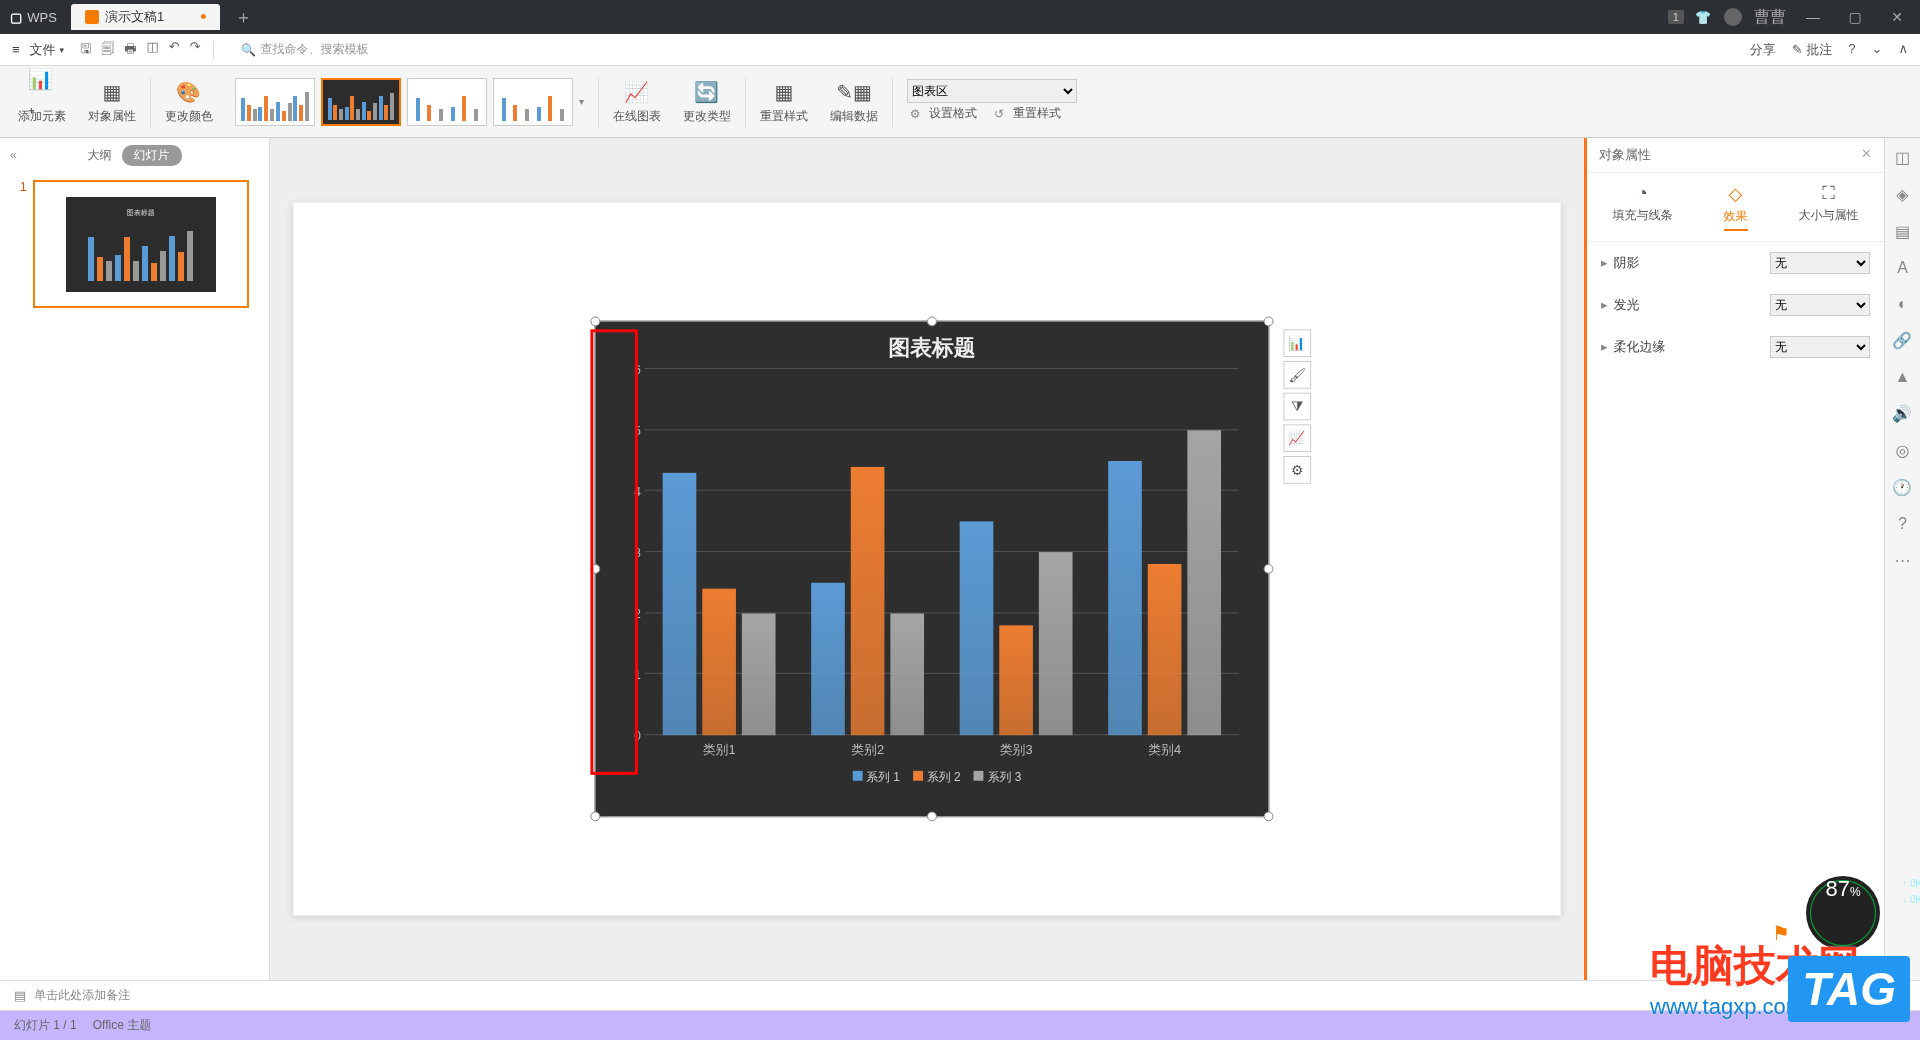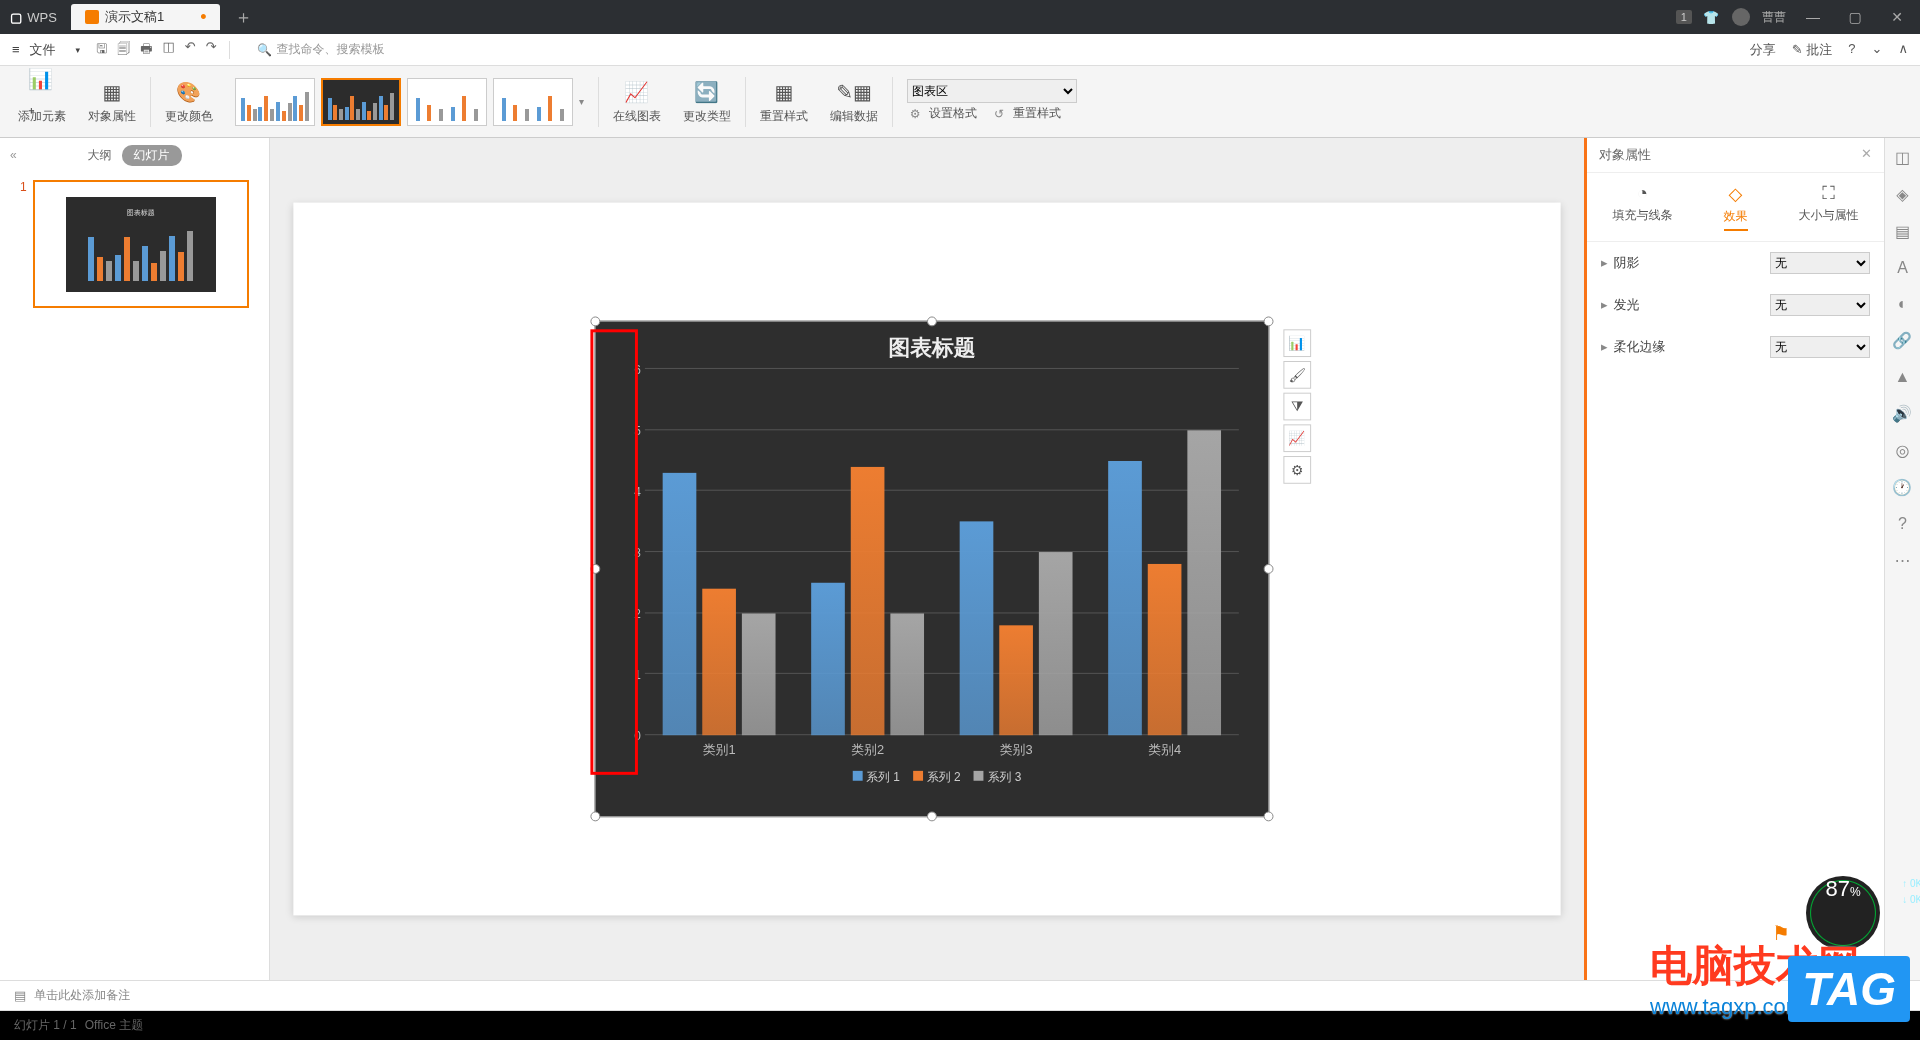--- a/index.html
+++ b/index.html
@@ -14,21 +14,21 @@
 .titlebar .tab .dot { color: #f57c00; margin-left: 30px; font-size: 18px; }
 .titlebar .plus { margin-left: 14px; color: #aaa; cursor: pointer; font-size: 18px; }
 .titlebar .spacer { flex: 1; }
 .titlebar .right-controls { display: flex; align-items: center; gap: 12px; padding-right: 8px; }
 .titlebar .win-btn { width: 30px; text-align: center; color: #aaa; font-size: 14px; }
 .titlebar .badge1 { background:#555; padding:1px 5px; border-radius:2px; font-size:11px;}
 .titlebar .avatar { width:18px; height:18px; border-radius:50%; background:#666;}
 
 
 .menubar { height: 32px; background: #fff; border-bottom: 1px solid #ddd; display: flex; align-items: center; padding: 0 12px; gap: 4px; font-size: 13px; color: #444; }
-.menubar .file-btn { display: flex; align-items: center; gap: 20px; padding: 0 6px; }
+.menubar .file-btn { display: flex; align-items: center; gap: 4px; padding: 0 6px; }
 .menubar .qat { display: flex; gap: 10px; margin-left: 6px; color: #666; }
 .menubar .qat span { cursor: pointer; }
 .menubar .sep { width: 1px; height: 18px; background: #ddd; margin: 0 8px; }
 .menubar .menu-tabs { display: flex; gap: 18px; margin-left: 10px; }
 .menubar .menu-tabs span { cursor: pointer; }
 .menubar .highlight { background: #f57c00; color: #fff; padding: 2px 10px; border-radius: 10px; }
 .menubar .search-box { margin-left: 16px; color: #999; display: flex; align-items: center; gap: 4px; font-size: 12px;}
 .menubar .rspacer { flex: 1; }
 .menubar .right-menu { display: flex; gap: 16px; color: #555; font-size: 13px;}
 
@@ -97,21 +97,21 @@
 
 
 .icon-strip { width: 36px; background: #f5f5f5; border-left: 1px solid #ddd; display: flex; flex-direction: column; align-items: center; padding-top: 10px; gap: 18px; color: #888; font-size: 16px;}
 .icon-strip span { cursor:pointer;}
 
 
 .notes-bar { height: 30px; background: #fff; border-top: 1px solid #ddd; display: flex; align-items: center; padding: 0 14px; font-size: 12px; color: #888; gap:8px;}
 .notes-bar .note-icon{ font-size:13px;}
 
 
-.statusbar { height: 30px; background: #000000; border-top: 1px solid #ddd; display: flex; align-items: center; padding: 0 14px; font-size: 12px; color: #666; gap: 8px; }
+.statusbar { height: 30px; background: #c4b5fd; border-top: 1px solid #ddd; display: flex; align-items: center; padding: 0 14px; font-size: 12px; color: #666; gap: 16px; }
 .statusbar .spacer { flex:1;}
 
 
 .watermark1 { position: absolute; right: 60px; bottom: 20px; color: #ff3a1f; font-size: 42px; font-weight: bold; font-family: "SimHei",sans-serif; text-shadow:0 0 2px #fff;}
 .watermark1 .url { font-size: 22px; color: #0b83d9; display:block; font-weight:normal;}
 .tag-badge { position:absolute; right:10px; bottom:18px; background:#2196f3; color:#fff; font-size:46px; font-weight:bold; padding:6px 14px; border-radius:4px; font-style:italic;}
 .speed-widget { position:absolute; right:40px; bottom:90px; width:74px; height:74px; border-radius:50%; background:radial-gradient(circle,#222 60%,#0a3 62%,#222 64%); color:#fff; display:flex; align-items:flex-start; justify-content:center; font-size:18px;}
 .speed-widget .pct{ font-size:22px;}
 .speed-widget .kbs { position:absolute; right:-50px; font-size:10px; color:#9ef; line-height:1.6;}
 .orange-flag { position:absolute; right:130px; bottom:95px; color:#f57c00; font-size:20px;}
@@ -128,21 +128,21 @@
     <span class="ppt-icon"></span>
     <span>演示文稿1</span>
     <span class="dot">•</span>
   </div>
   <div class="plus">＋</div>
   <div class="spacer"></div>
   <div class="right-controls">
     <span class="badge1">1</span>
     <span>👕</span>
     <span class="avatar"></span>
-    <span style="font-size:12px;color:#aaa;">曹曹</span>
+    <span style="font-size:16px;color:#aaa;">曹曹</span>
     <span class="win-btn">—</span>
     <span class="win-btn">▢</span>
     <span class="win-btn">✕</span>
   </div>
 </div>
 
 <div class="menubar">
   <span>≡</span>
   <div class="file-btn">
     <span>文件</span>

